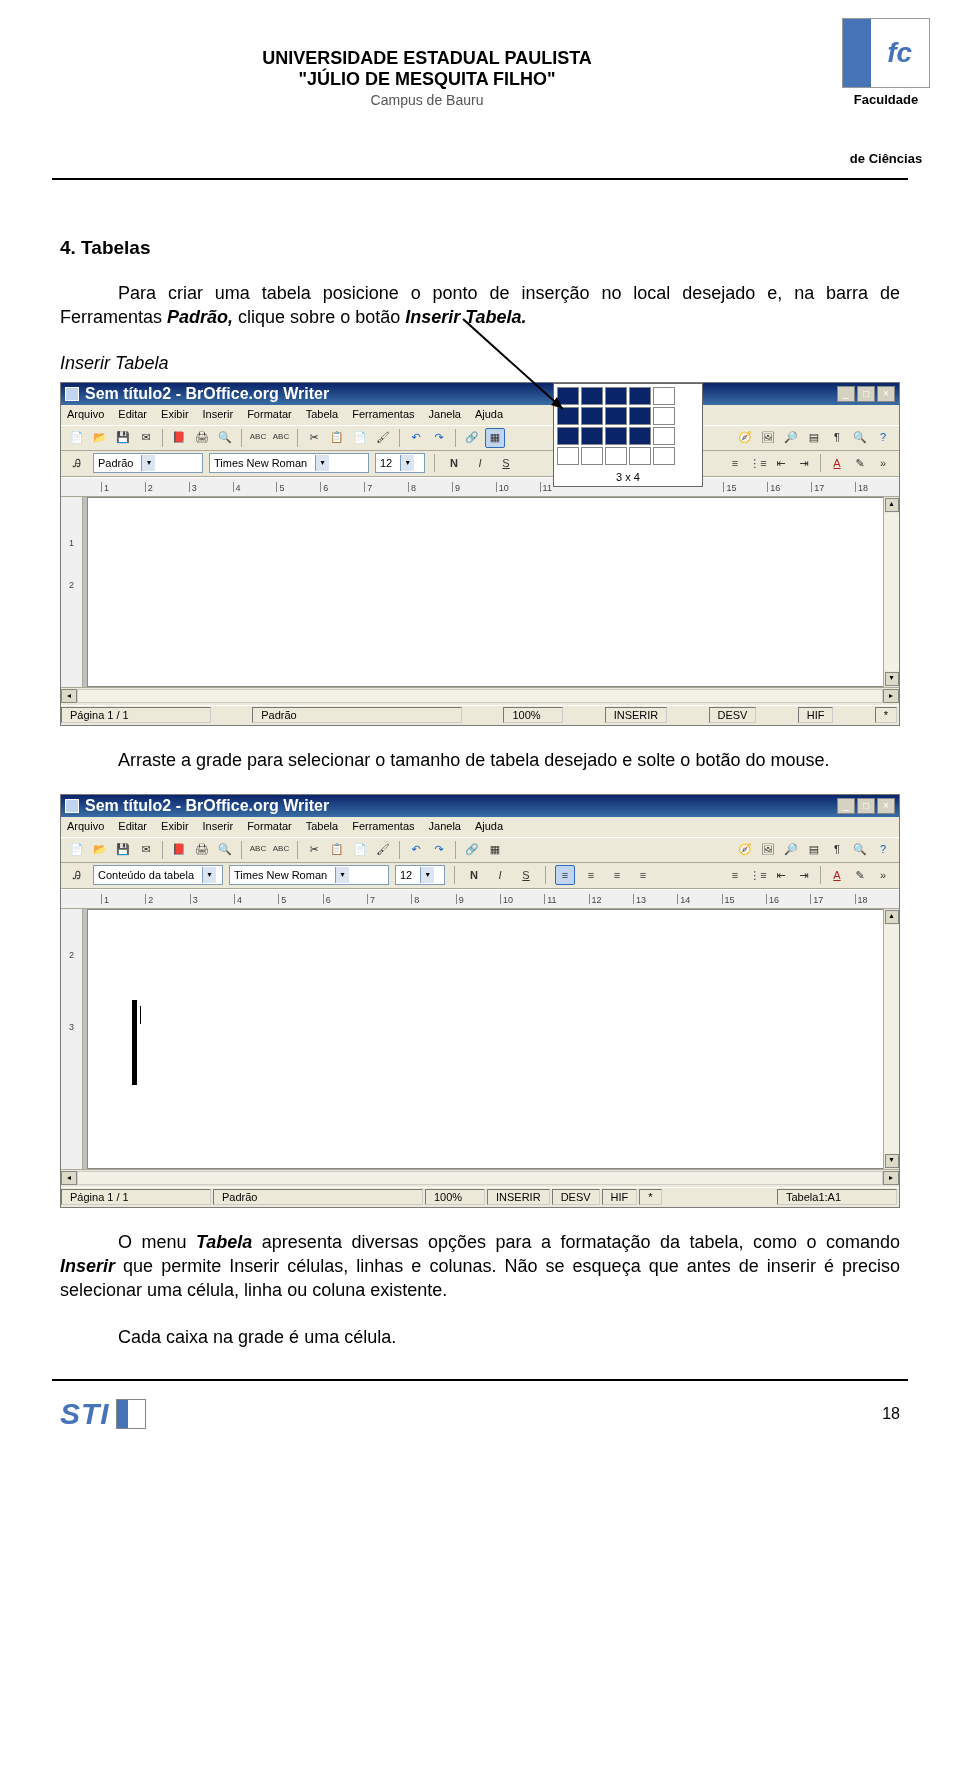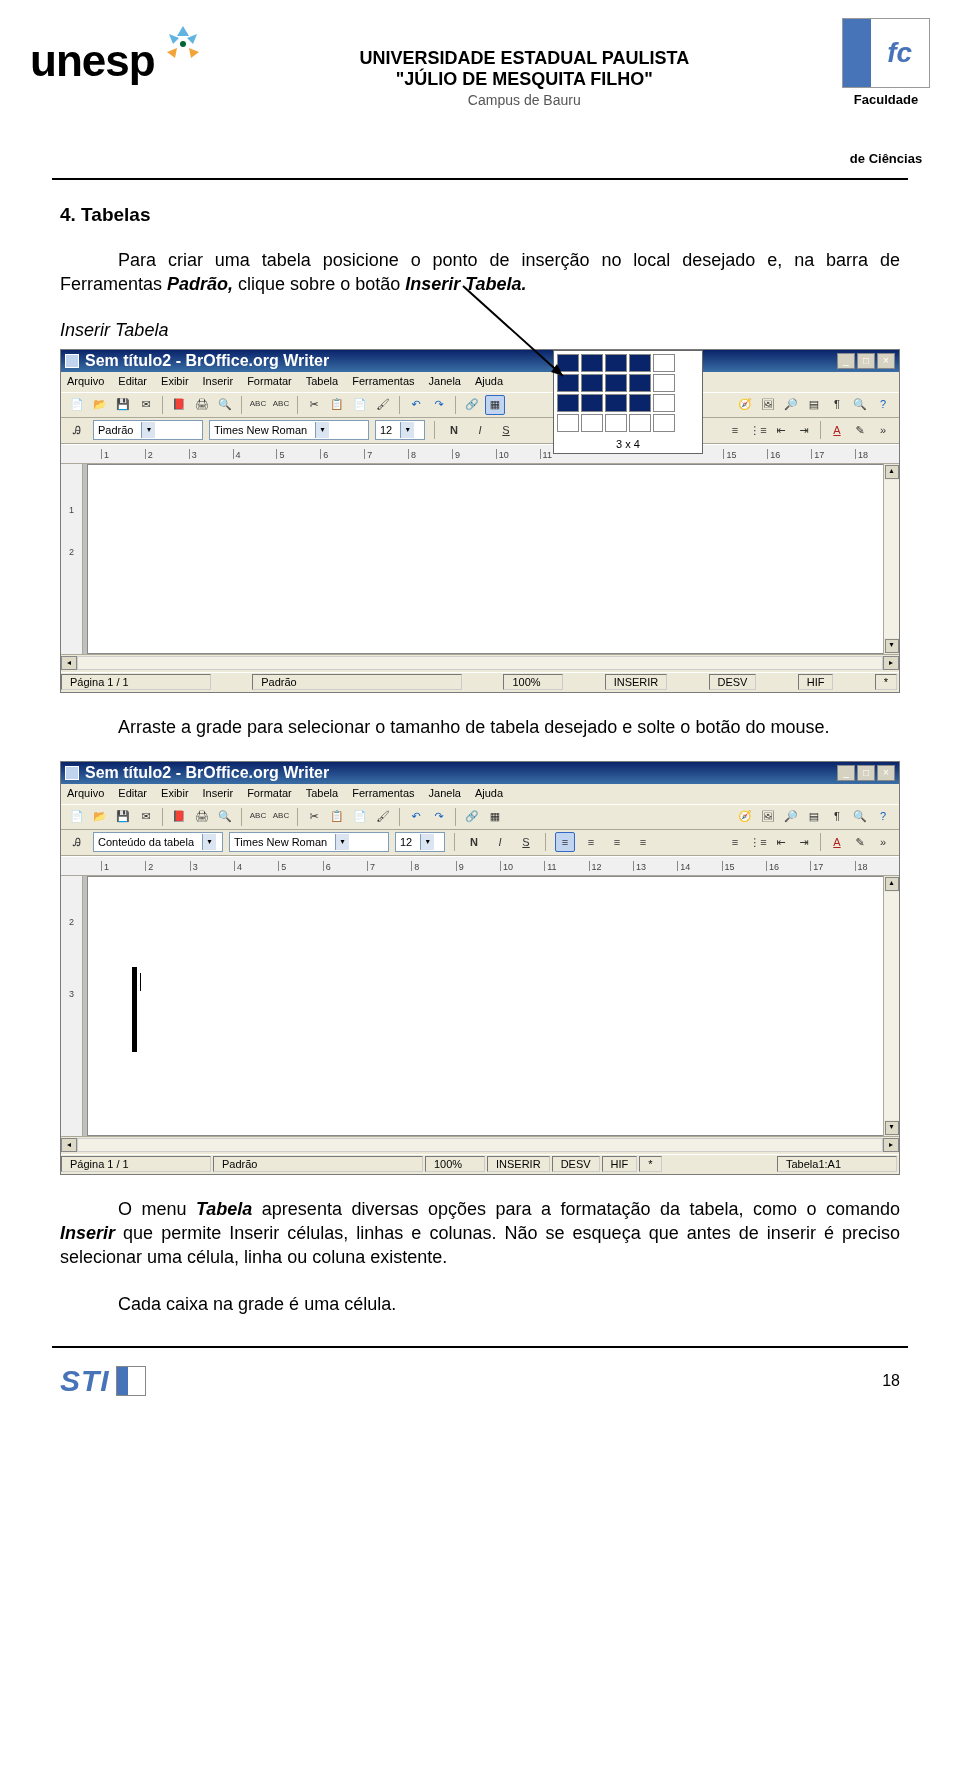--- a/index.html
+++ b/index.html
@@ -18,21 +18,21 @@
   .fc-logo { width: 88px; height: 70px; border: 1px solid #999; background: #fff; display: flex; }
   .fc-bar { height: 10px; background: #8a9434; }
   .fc-main { flex: 1; display: flex; }
   .fc-left { width: 32%; background: #4773b8; }
   .fc-right { flex: 1; background: #fff; display: flex; align-items: center; justify-content: center; font-size: 28px; font-weight: 700; color: #4773b8; font-style: italic; }
   .fc-text { font-size: 13px; font-weight: 700; margin-top: 4px; }
   .fc-text2 { font-size: 13px; font-weight: 700; margin-top: 44px; }
   .hdr-rule { border-top: 2px solid #000; margin: 4px 52px 0 52px; }
   
   .content { padding: 22px 60px 0 60px; font-size: 18px; line-height: 1.35; }
-  h2.sec { font-size: 19px; font-weight: 700; margin-bottom: 20px; }
+  h2.sec { font-size: 19px; font-weight: 700; margin-bottom: 20px; margin-top: 33px; }
   p.just { text-align: justify; margin-bottom: 22px; }
   p.ind { text-indent: 58px; }
   .bi { font-style: italic; font-weight: 700; }
   .label-callout { font-style: italic; margin-bottom: 6px; font-size: 18px; }
   
   .shot { border: 1px solid #7a7a7a; background: #ece9d8; margin-bottom: 22px; position: relative; font-family: Tahoma, sans-serif; font-size: 11px; color: #000; }
   .shot-title { height: 22px; background: linear-gradient(#0a246a, #3a6ea5); color: #fff; display: flex; align-items: center; padding: 0 4px; gap: 6px; }
   .shot-title .tico { width: 14px; height: 14px; background: #c0d4f0; border: 1px solid #fff; }
   .shot-title .ttxt { flex: 1; font-size: 16px; font-weight: 700; }
   .winbtns { display: flex; gap: 2px; }
@@ -78,35 +78,20 @@
   .pagenum { font-size: 16px; }
   .toolbar2 { height: 26px; background: #ece9d8; border-bottom: 1px solid #aca899; display: flex; align-items: center; padding: 0 6px; gap: 6px; }
   .right-icons { display:flex; gap:3px; align-items:center; margin-left:auto;}
 </style>
 </head>
 <body>
 
 <div class="page">
 
   <div class="hdr">
-    <div class="unesp-logo">
-      <span class="unesp-text">unesp</span>
-      <svg class="unesp-flower" width="48" height="48">
-        <g fill="#5fb4e0">
-            <polygon points="24,6 30,16 18,16"></polygon>
-            <polygon points="38,14 34,24 28,18"></polygon>
-            <polygon points="10,14 20,18 14,24"></polygon>
-          </g>
-        <g fill="#f2a33a">
-            <polygon points="8,32 18,28 16,38"></polygon>
-            <polygon points="40,32 32,38 30,28"></polygon>
-          </g>
-        <circle cx="24" cy="24" r="3" fill="#063"></circle>
-      </svg>
-    </div>
     <div class="hdr-center">
       <div class="l1">UNIVERSIDADE ESTADUAL PAULISTA</div>
       <div class="l2">"JÚLIO DE MESQUITA FILHO"</div>
       <div class="l3">Campus de Bauru</div>
     </div>
     <div class="fc-logo-wrap">
       <div class="fc-logo">
         <div class="fc-bar"></div>
         <div class="fc-main">
             <div class="fc-left"></div>

